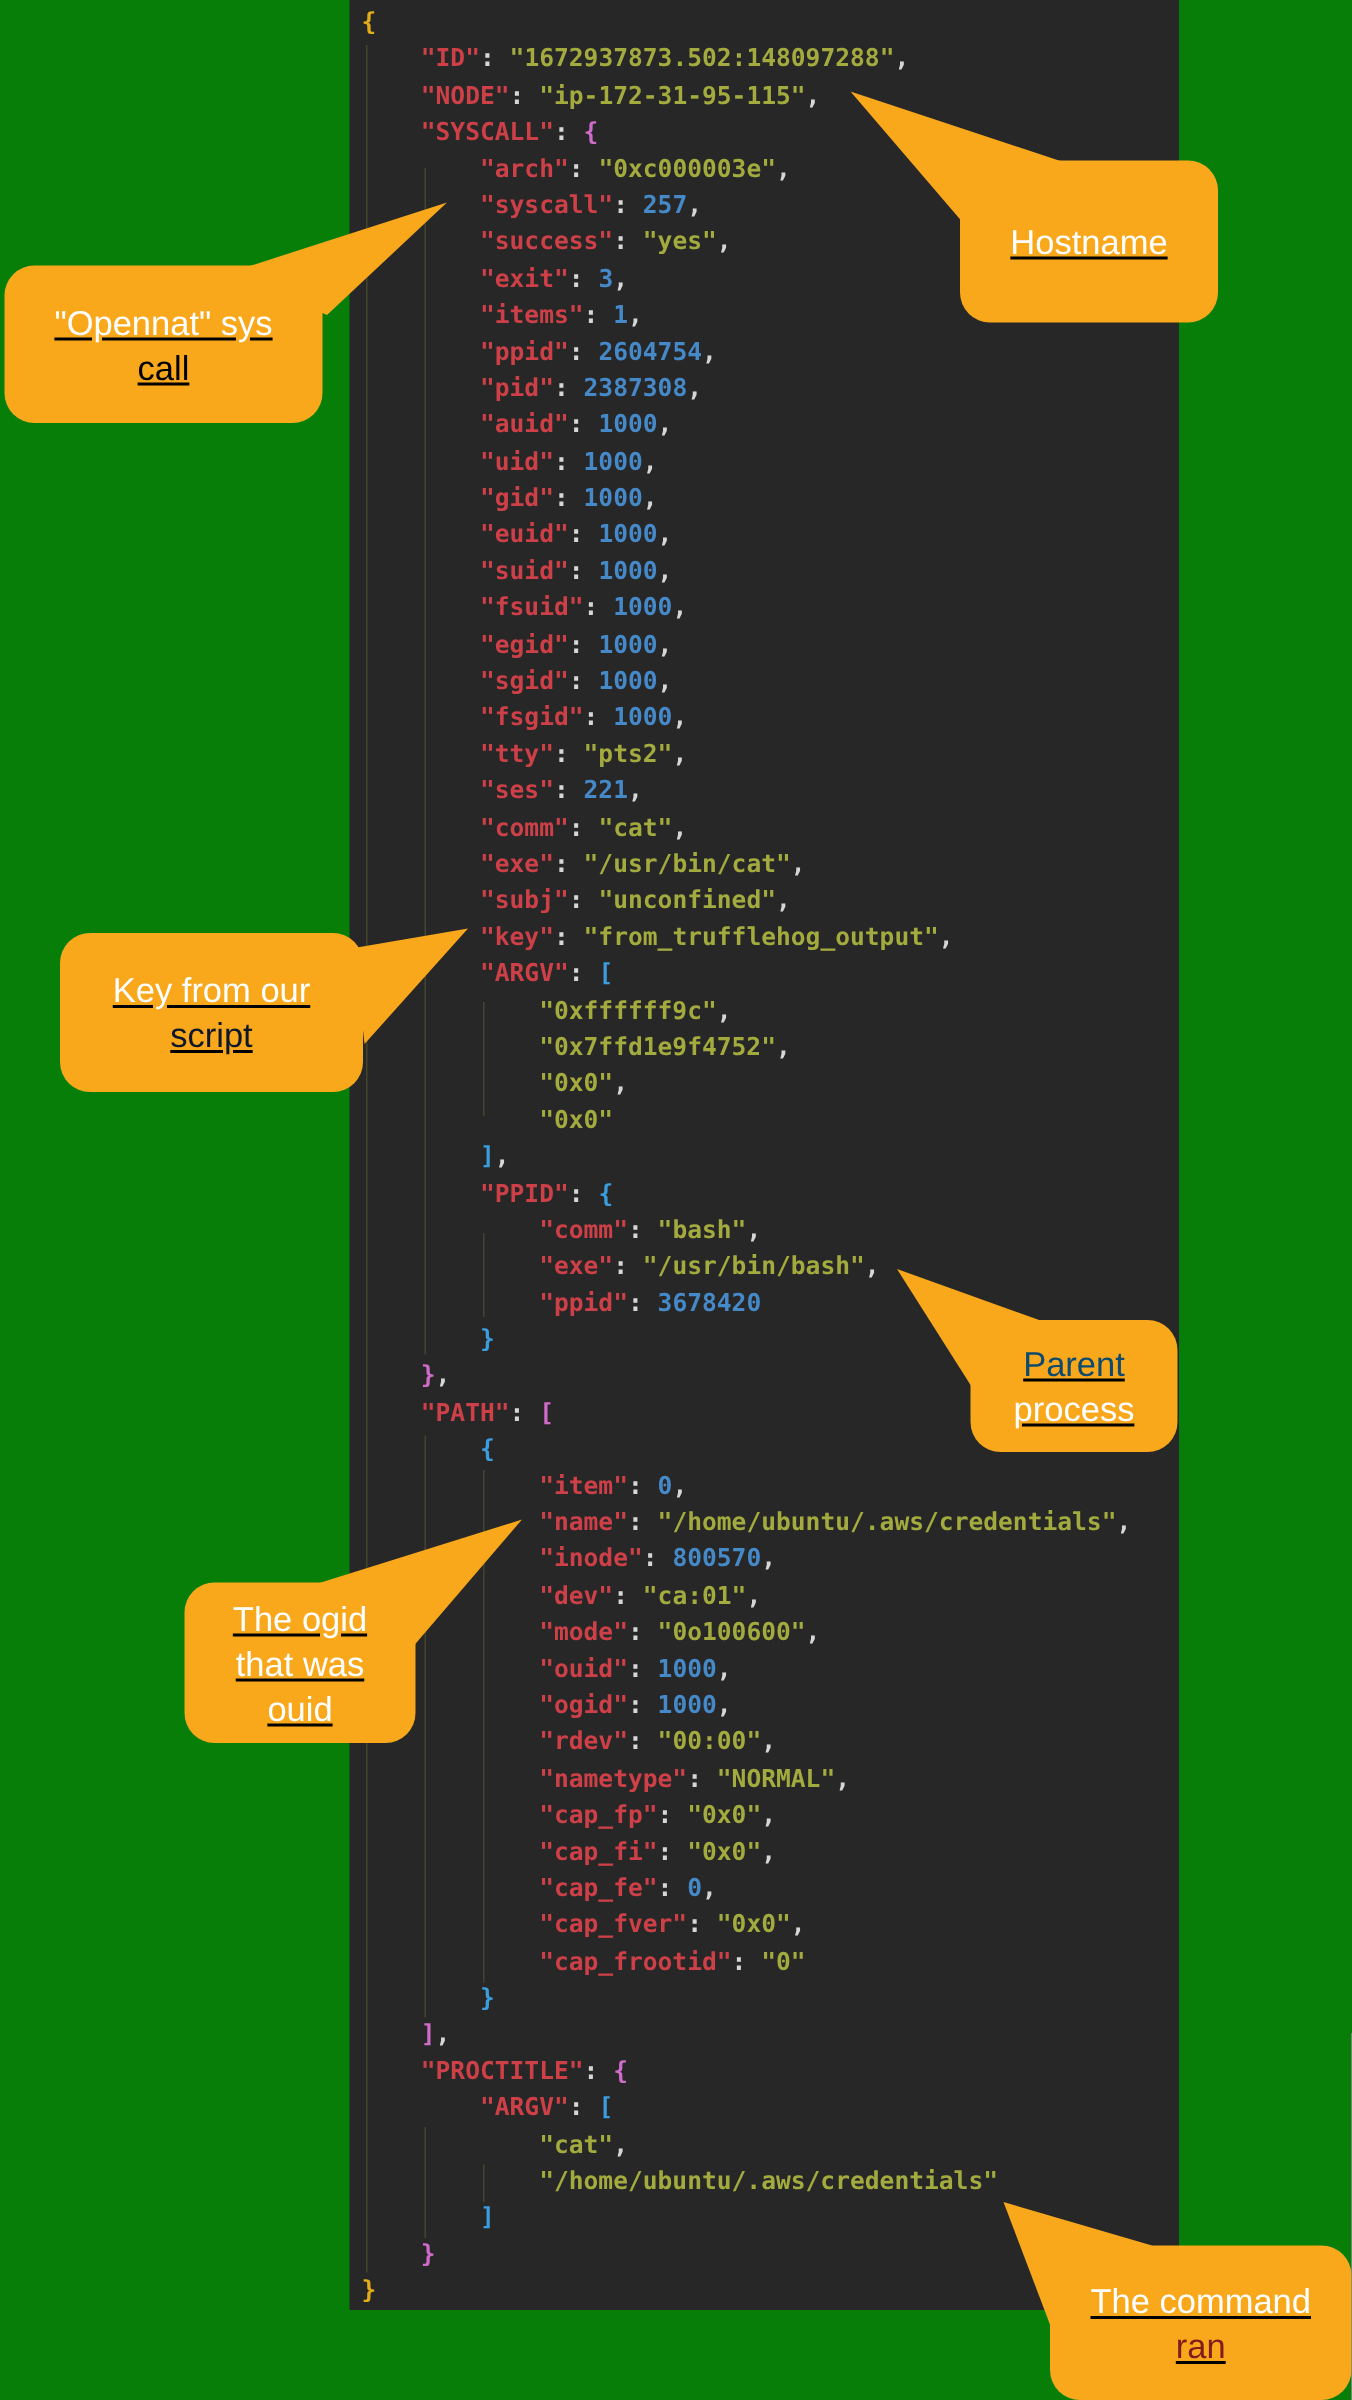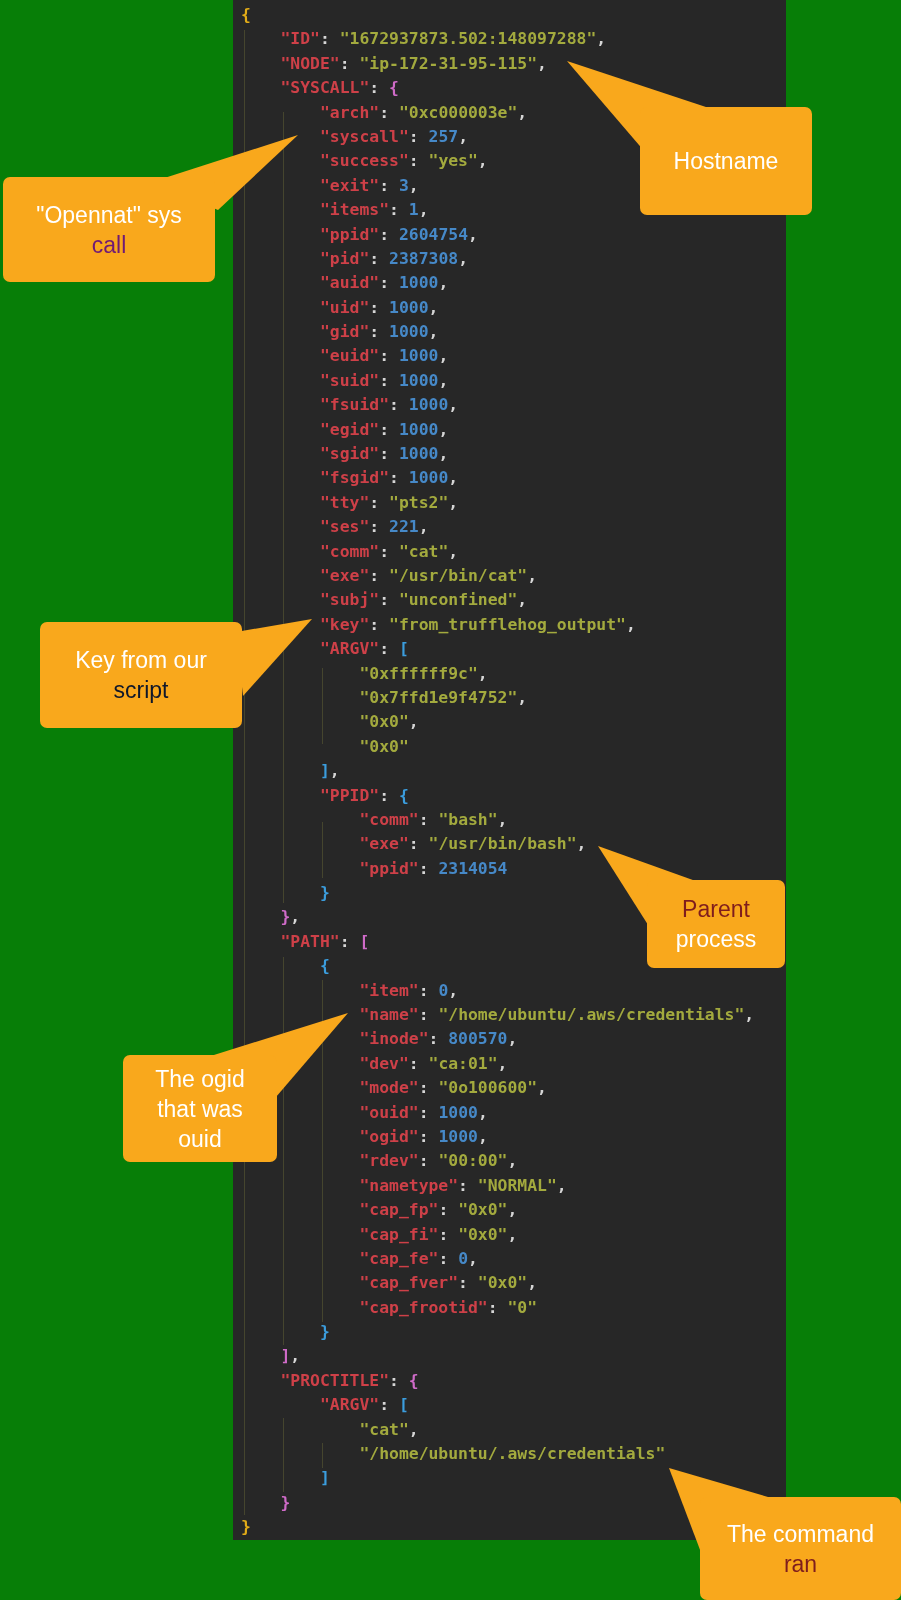--- a/index.html
+++ b/index.html
@@ -10,22 +10,22 @@
   #bg{position:absolute;inset:0;}
   #panel{position:absolute;top:0;}
   .guide{position:absolute;width:1px;}
   #code{position:absolute;left:241px;top:3px;}
   .code-line{
     white-space:pre;height:24.4px;line-height:24.4px;
     font-family:"DejaVu Sans Mono",monospace;font-size:16.4px;font-weight:bold;
   }
   svg#tails{position:absolute;left:0;top:0;pointer-events:none;}
   .callout{
-    position:absolute;border-radius:7px;display:flex;flex-direction:column;
-    justify-content:center;align-items:center;text-align:center;
+    position:absolute;border-radius:20px;display:flex;flex-direction:column;
+    justify-content:center;align-items:center;text-align:center;text-decoration:underline;
   }
   .callout .co-line{
     font-size:23px;line-height:30px;font-weight:400;
     font-family:"Liberation Sans",sans-serif;
   }
 </style>
 </head>
 <body>
 
 <div id="bg" style="background: rgb(7, 126, 7);"></div>
@@ -72,21 +72,21 @@
     <div class="code-line"><span>        </span><span style="color: rgb(206, 64, 72);">"key"</span><span style="color: rgb(214, 214, 214);">: </span><span style="color: rgb(163, 170, 62);">"from_trufflehog_output"</span><span style="color: rgb(214, 214, 214);">,</span></div>
     <div class="code-line"><span>        </span><span style="color: rgb(206, 64, 72);">"ARGV"</span><span style="color: rgb(214, 214, 214);">: </span><span style="color: rgb(59, 157, 221);">[</span></div>
     <div class="code-line"><span>            </span><span style="color: rgb(163, 170, 62);">"0xffffff9c"</span><span style="color: rgb(214, 214, 214);">,</span></div>
     <div class="code-line"><span>            </span><span style="color: rgb(163, 170, 62);">"0x7ffd1e9f4752"</span><span style="color: rgb(214, 214, 214);">,</span></div>
     <div class="code-line"><span>            </span><span style="color: rgb(163, 170, 62);">"0x0"</span><span style="color: rgb(214, 214, 214);">,</span></div>
     <div class="code-line"><span>            </span><span style="color: rgb(163, 170, 62);">"0x0"</span></div>
     <div class="code-line"><span>        </span><span style="color: rgb(59, 157, 221);">]</span><span style="color: rgb(214, 214, 214);">,</span></div>
     <div class="code-line"><span>        </span><span style="color: rgb(206, 64, 72);">"PPID"</span><span style="color: rgb(214, 214, 214);">: </span><span style="color: rgb(59, 157, 221);">{</span></div>
     <div class="code-line"><span>            </span><span style="color: rgb(206, 64, 72);">"comm"</span><span style="color: rgb(214, 214, 214);">: </span><span style="color: rgb(163, 170, 62);">"bash"</span><span style="color: rgb(214, 214, 214);">,</span></div>
     <div class="code-line"><span>            </span><span style="color: rgb(206, 64, 72);">"exe"</span><span style="color: rgb(214, 214, 214);">: </span><span style="color: rgb(163, 170, 62);">"/usr/bin/bash"</span><span style="color: rgb(214, 214, 214);">,</span></div>
-    <div class="code-line"><span>            </span><span style="color: rgb(206, 64, 72);">"ppid"</span><span style="color: rgb(214, 214, 214);">: </span><span style="color: rgb(70, 137, 200);">2314054</span></div>
+    <div class="code-line"><span>            </span><span style="color: rgb(206, 64, 72);">"ppid"</span><span style="color: rgb(214, 214, 214);">: </span><span style="color: rgb(70, 137, 200);">3678420</span></div>
     <div class="code-line"><span>        </span><span style="color: rgb(59, 157, 221);">}</span></div>
     <div class="code-line"><span>    </span><span style="color: rgb(207, 107, 200);">}</span><span style="color: rgb(214, 214, 214);">,</span></div>
     <div class="code-line"><span>    </span><span style="color: rgb(206, 64, 72);">"PATH"</span><span style="color: rgb(214, 214, 214);">: </span><span style="color: rgb(207, 107, 200);">[</span></div>
     <div class="code-line"><span>        </span><span style="color: rgb(59, 157, 221);">{</span></div>
     <div class="code-line"><span>            </span><span style="color: rgb(206, 64, 72);">"item"</span><span style="color: rgb(214, 214, 214);">: </span><span style="color: rgb(70, 137, 200);">0</span><span style="color: rgb(214, 214, 214);">,</span></div>
     <div class="code-line"><span>            </span><span style="color: rgb(206, 64, 72);">"name"</span><span style="color: rgb(214, 214, 214);">: </span><span style="color: rgb(163, 170, 62);">"/home/ubuntu/.aws/credentials"</span><span style="color: rgb(214, 214, 214);">,</span></div>
     <div class="code-line"><span>            </span><span style="color: rgb(206, 64, 72);">"inode"</span><span style="color: rgb(214, 214, 214);">: </span><span style="color: rgb(70, 137, 200);">800570</span><span style="color: rgb(214, 214, 214);">,</span></div>
     <div class="code-line"><span>            </span><span style="color: rgb(206, 64, 72);">"dev"</span><span style="color: rgb(214, 214, 214);">: </span><span style="color: rgb(163, 170, 62);">"ca:01"</span><span style="color: rgb(214, 214, 214);">,</span></div>
     <div class="code-line"><span>            </span><span style="color: rgb(206, 64, 72);">"mode"</span><span style="color: rgb(214, 214, 214);">: </span><span style="color: rgb(163, 170, 62);">"0o100600"</span><span style="color: rgb(214, 214, 214);">,</span></div>
     <div class="code-line"><span>            </span><span style="color: rgb(206, 64, 72);">"ouid"</span><span style="color: rgb(214, 214, 214);">: </span><span style="color: rgb(70, 137, 200);">1000</span><span style="color: rgb(214, 214, 214);">,</span></div>
@@ -114,31 +114,31 @@
     <polygon points="567,61 645,152 715,110" fill="#f9a81c"></polygon>
     <polygon points="312,619 236,632 243,696" fill="#f9a81c"></polygon>
     <polygon points="598,846 650,928 704,884" fill="#f9a81c"></polygon>
     <polygon points="348,1013 198,1060 270,1104" fill="#f9a81c"></polygon>
     <polygon points="669,1468 702,1555 768,1497" fill="#f9a81c"></polygon>
   </svg>
 
 <div id="callouts">
     <div class="callout" style="left: 3px; top: 177px; width: 212px; height: 105px; background: rgb(249, 168, 28);">
       <div class="co-line" style="color: rgb(255, 255, 255);">"Opennat" sys</div>
-      <div class="co-line" style="color: #701a75;">call</div>
+      <div class="co-line" style="color: #000000;">call</div>
     </div>
     <div class="callout" style="left: 640px; top: 107px; width: 172px; height: 108px; background: rgb(249, 168, 28);">
       <div class="co-line" style="color: rgb(255, 255, 255);">Hostname</div>
     </div>
     <div class="callout" style="left: 40px; top: 622px; width: 202px; height: 106px; background: rgb(249, 168, 28);">
       <div class="co-line" style="color: rgb(255, 255, 255);">Key from our</div>
       <div class="co-line" style="color: #0f172a;">script</div>
     </div>
     <div class="callout" style="left: 647px; top: 880px; width: 138px; height: 88px; background: rgb(249, 168, 28);">
-      <div class="co-line" style="color: #7f1d1d; text-align: center;">Parent</div>
+      <div class="co-line" style="color: #0c4a6e; text-align: center;">Parent</div>
       <div class="co-line" style="color: rgb(255, 255, 255);">process</div>
     </div>
     <div class="callout" style="left: 123px; top: 1055px; width: 154px; height: 107px; background: rgb(249, 168, 28);">
       <div class="co-line" style="color: rgb(255, 255, 255);">The ogid</div>
       <div class="co-line" style="color: rgb(255, 255, 255);">that was</div>
       <div class="co-line" style="color: rgb(255, 255, 255);">ouid</div>
     </div>
     <div class="callout" style="left: 700px; top: 1497px; width: 201px; height: 103px; background: rgb(249, 168, 28);">
       <div class="co-line" style="color: rgb(255, 255, 255);">The command</div>
       <div class="co-line" style="color: #7f1d1d;">ran</div>

